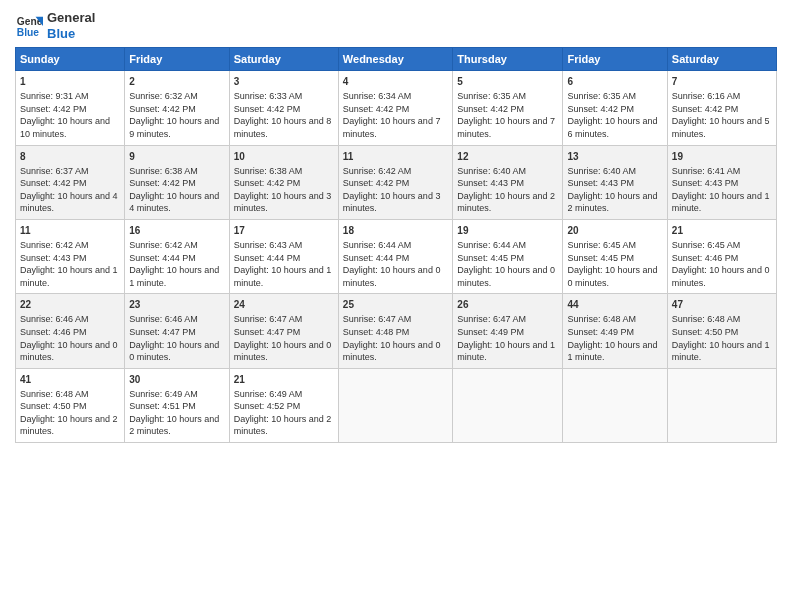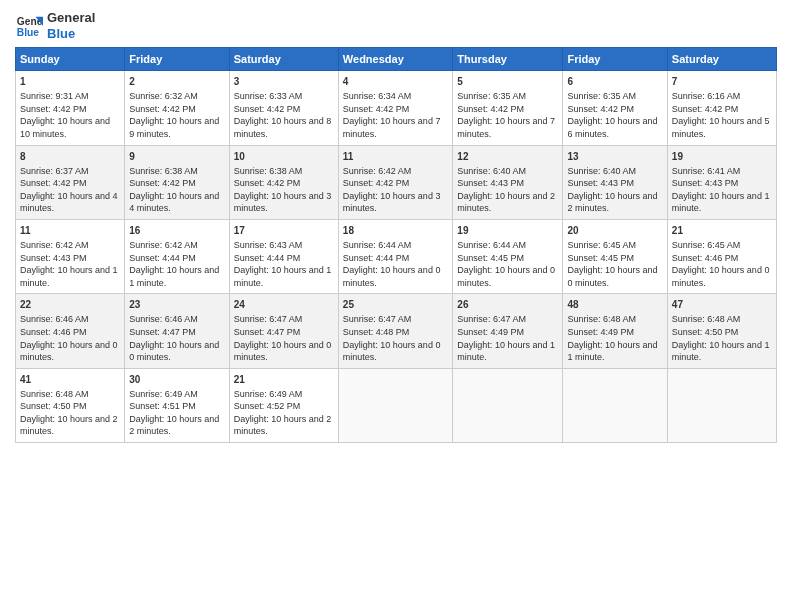--- a/index.html
+++ b/index.html
@@ -158,21 +158,21 @@
           <td><span class="day-num">19</span><span>Sunrise: 6:44 AM</span><br><span>Sunset: 4:45 PM</span><br><span>Daylight: 10 hours and 0 minutes.</span></td>
           <td><span class="day-num">20</span><span>Sunrise: 6:45 AM</span><br><span>Sunset: 4:45 PM</span><br><span>Daylight: 10 hours and 0 minutes.</span></td>
           <td><span class="day-num">21</span><span>Sunrise: 6:45 AM</span><br><span>Sunset: 4:46 PM</span><br><span>Daylight: 10 hours and 0 minutes.</span></td>
         </tr>
         <tr>
           <td><span class="day-num">22</span><span>Sunrise: 6:46 AM</span><br><span>Sunset: 4:46 PM</span><br><span>Daylight: 10 hours and 0 minutes.</span></td>
           <td><span class="day-num">23</span><span>Sunrise: 6:46 AM</span><br><span>Sunset: 4:47 PM</span><br><span>Daylight: 10 hours and 0 minutes.</span></td>
           <td><span class="day-num">24</span><span>Sunrise: 6:47 AM</span><br><span>Sunset: 4:47 PM</span><br><span>Daylight: 10 hours and 0 minutes.</span></td>
           <td><span class="day-num">25</span><span>Sunrise: 6:47 AM</span><br><span>Sunset: 4:48 PM</span><br><span>Daylight: 10 hours and 0 minutes.</span></td>
           <td><span class="day-num">26</span><span>Sunrise: 6:47 AM</span><br><span>Sunset: 4:49 PM</span><br><span>Daylight: 10 hours and 1 minute.</span></td>
-          <td><span class="day-num">48</span><span>Sunrise: 6:48 AM</span><br><span>Sunset: 4:49 PM</span><br><span>Daylight: 10 hours and 1 minute.</span></td>
+          <td><span class="day-num">44</span><span>Sunrise: 6:48 AM</span><br><span>Sunset: 4:49 PM</span><br><span>Daylight: 10 hours and 1 minute.</span></td>
           <td><span class="day-num">47</span><span>Sunrise: 6:48 AM</span><br><span>Sunset: 4:50 PM</span><br><span>Daylight: 10 hours and 1 minute.</span></td>
         </tr>
         <tr>
           <td><span class="day-num">41</span><span>Sunrise: 6:48 AM</span><br><span>Sunset: 4:50 PM</span><br><span>Daylight: 10 hours and 2 minutes.</span></td>
           <td><span class="day-num">30</span><span>Sunrise: 6:49 AM</span><br><span>Sunset: 4:51 PM</span><br><span>Daylight: 10 hours and 2 minutes.</span></td>
           <td><span class="day-num">21</span><span>Sunrise: 6:49 AM</span><br><span>Sunset: 4:52 PM</span><br><span>Daylight: 10 hours and 2 minutes.</span></td>
           <td class="empty-cell"></td>
           <td class="empty-cell"></td>
           <td class="empty-cell"></td>
           <td class="empty-cell"></td>

